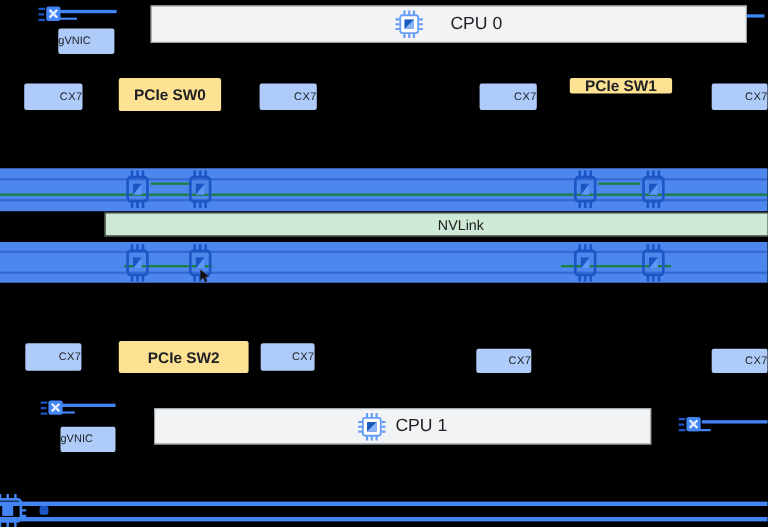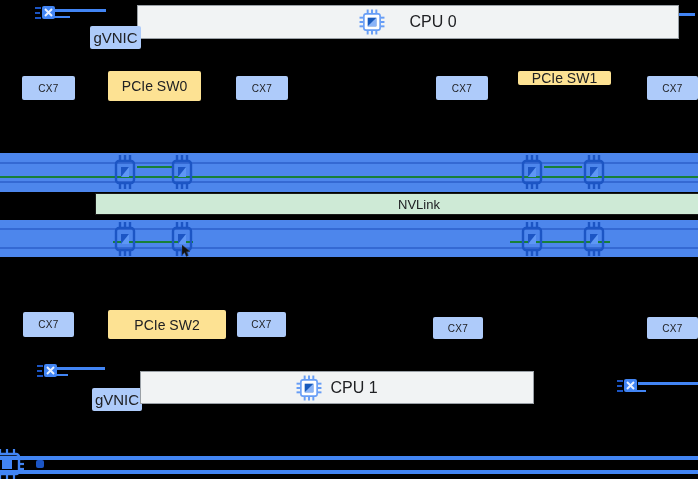--- a/index.html
+++ b/index.html
@@ -1,24 +1,24 @@
 <!DOCTYPE html>
 <html><head>
 <meta charset="utf-8">
 <style>
   html,body{margin:0;padding:0;background:#000;}
   .stage{position:relative;width:698px;height:479px;background:#000;overflow:hidden;
          font-family:"Liberation Sans",sans-serif;color:#202124;}
   .abs{position:absolute;box-sizing:border-box;}
-  .nic{background:#aecbfa;border-radius:2px;display:flex;align-items:center;justify-content:center;
+  .nic{background:#aecbfa;border-radius:2px;display:flex;align-items:center;justify-content:flex-end;
        font-size:10px;letter-spacing:.4px;color:#202124;}
-  .gv{background:#aecbfa;border-radius:2px;display:flex;align-items:center;justify-content:center;
-      font-size:15px;color:#202124;margin-left:37px;}
+  .gv{background:#aecbfa;border-radius:2px;display:flex;align-items:center;
+      font-size:10px;color:#202124;}
   .sw{background:#fde293;border-radius:2px;display:flex;align-items:center;justify-content:center;
-      font-size:14px;font-weight:normal;color:#202124;}
+      font-size:14px;font-weight:bold;color:#202124;}
   .cpu{background:#f1f3f4;border:1px solid #9aa0a6;display:flex;align-items:center;justify-content:center;
        gap:8px;font-size:16px;color:#202124;}
   .band{background:#4d86ec;}
   .nvlink{background:#ceead6;border:1px solid #1a1a1a;display:flex;align-items:center;justify-content:center;
           font-size:13px;color:#202124;}
   .hline{background:#4285f4;}
   .greenline{background:#188038;}
   .trace{background:rgba(22,72,182,.45);}
   .dot{background:#1c55c4;border-radius:2px;}
   svg{display:block;}
@@ -271,21 +271,21 @@
       <line x1="1" y1="10" x2="6" y2="10" stroke="#1c55c4" stroke-width="2"></line>
       <line x1="1" y1="15" x2="7" y2="15" stroke="#1c55c4" stroke-width="2"></line>
       <rect x="8" y="3" width="13" height="13" rx="2" fill="#4285f4"></rect>
       <path d="M11 6 L18 13 M18 6 L11 13" stroke="#e8f0fe" stroke-width="2"></path>
     </svg>
   </div>
   <div class="abs gv" style="left:55px;top:388px;width:50px;height:23px;">
     <span>gVNIC</span>
   </div>
 
-  <div class="abs cpu" style="left:140px;top:371px;width:394px;height:33px;">
+  <div class="abs cpu" style="left:140px;top:371px;width:452px;height:33px;">
     <span>
       <svg width="26" height="26" viewBox="0 0 24 24">
         <g stroke="#669df6" stroke-width="1.8">
           <line x1="8" y1="0.5" x2="8" y2="4"></line>
             <line x1="12" y1="0.5" x2="12" y2="4"></line>
             <line x1="16" y1="0.5" x2="16" y2="4"></line>
           <line x1="8" y1="20" x2="8" y2="23.5"></line>
             <line x1="12" y1="20" x2="12" y2="23.5"></line>
             <line x1="16" y1="20" x2="16" y2="23.5"></line>
           <line x1="0.5" y1="8" x2="4" y2="8"></line>

